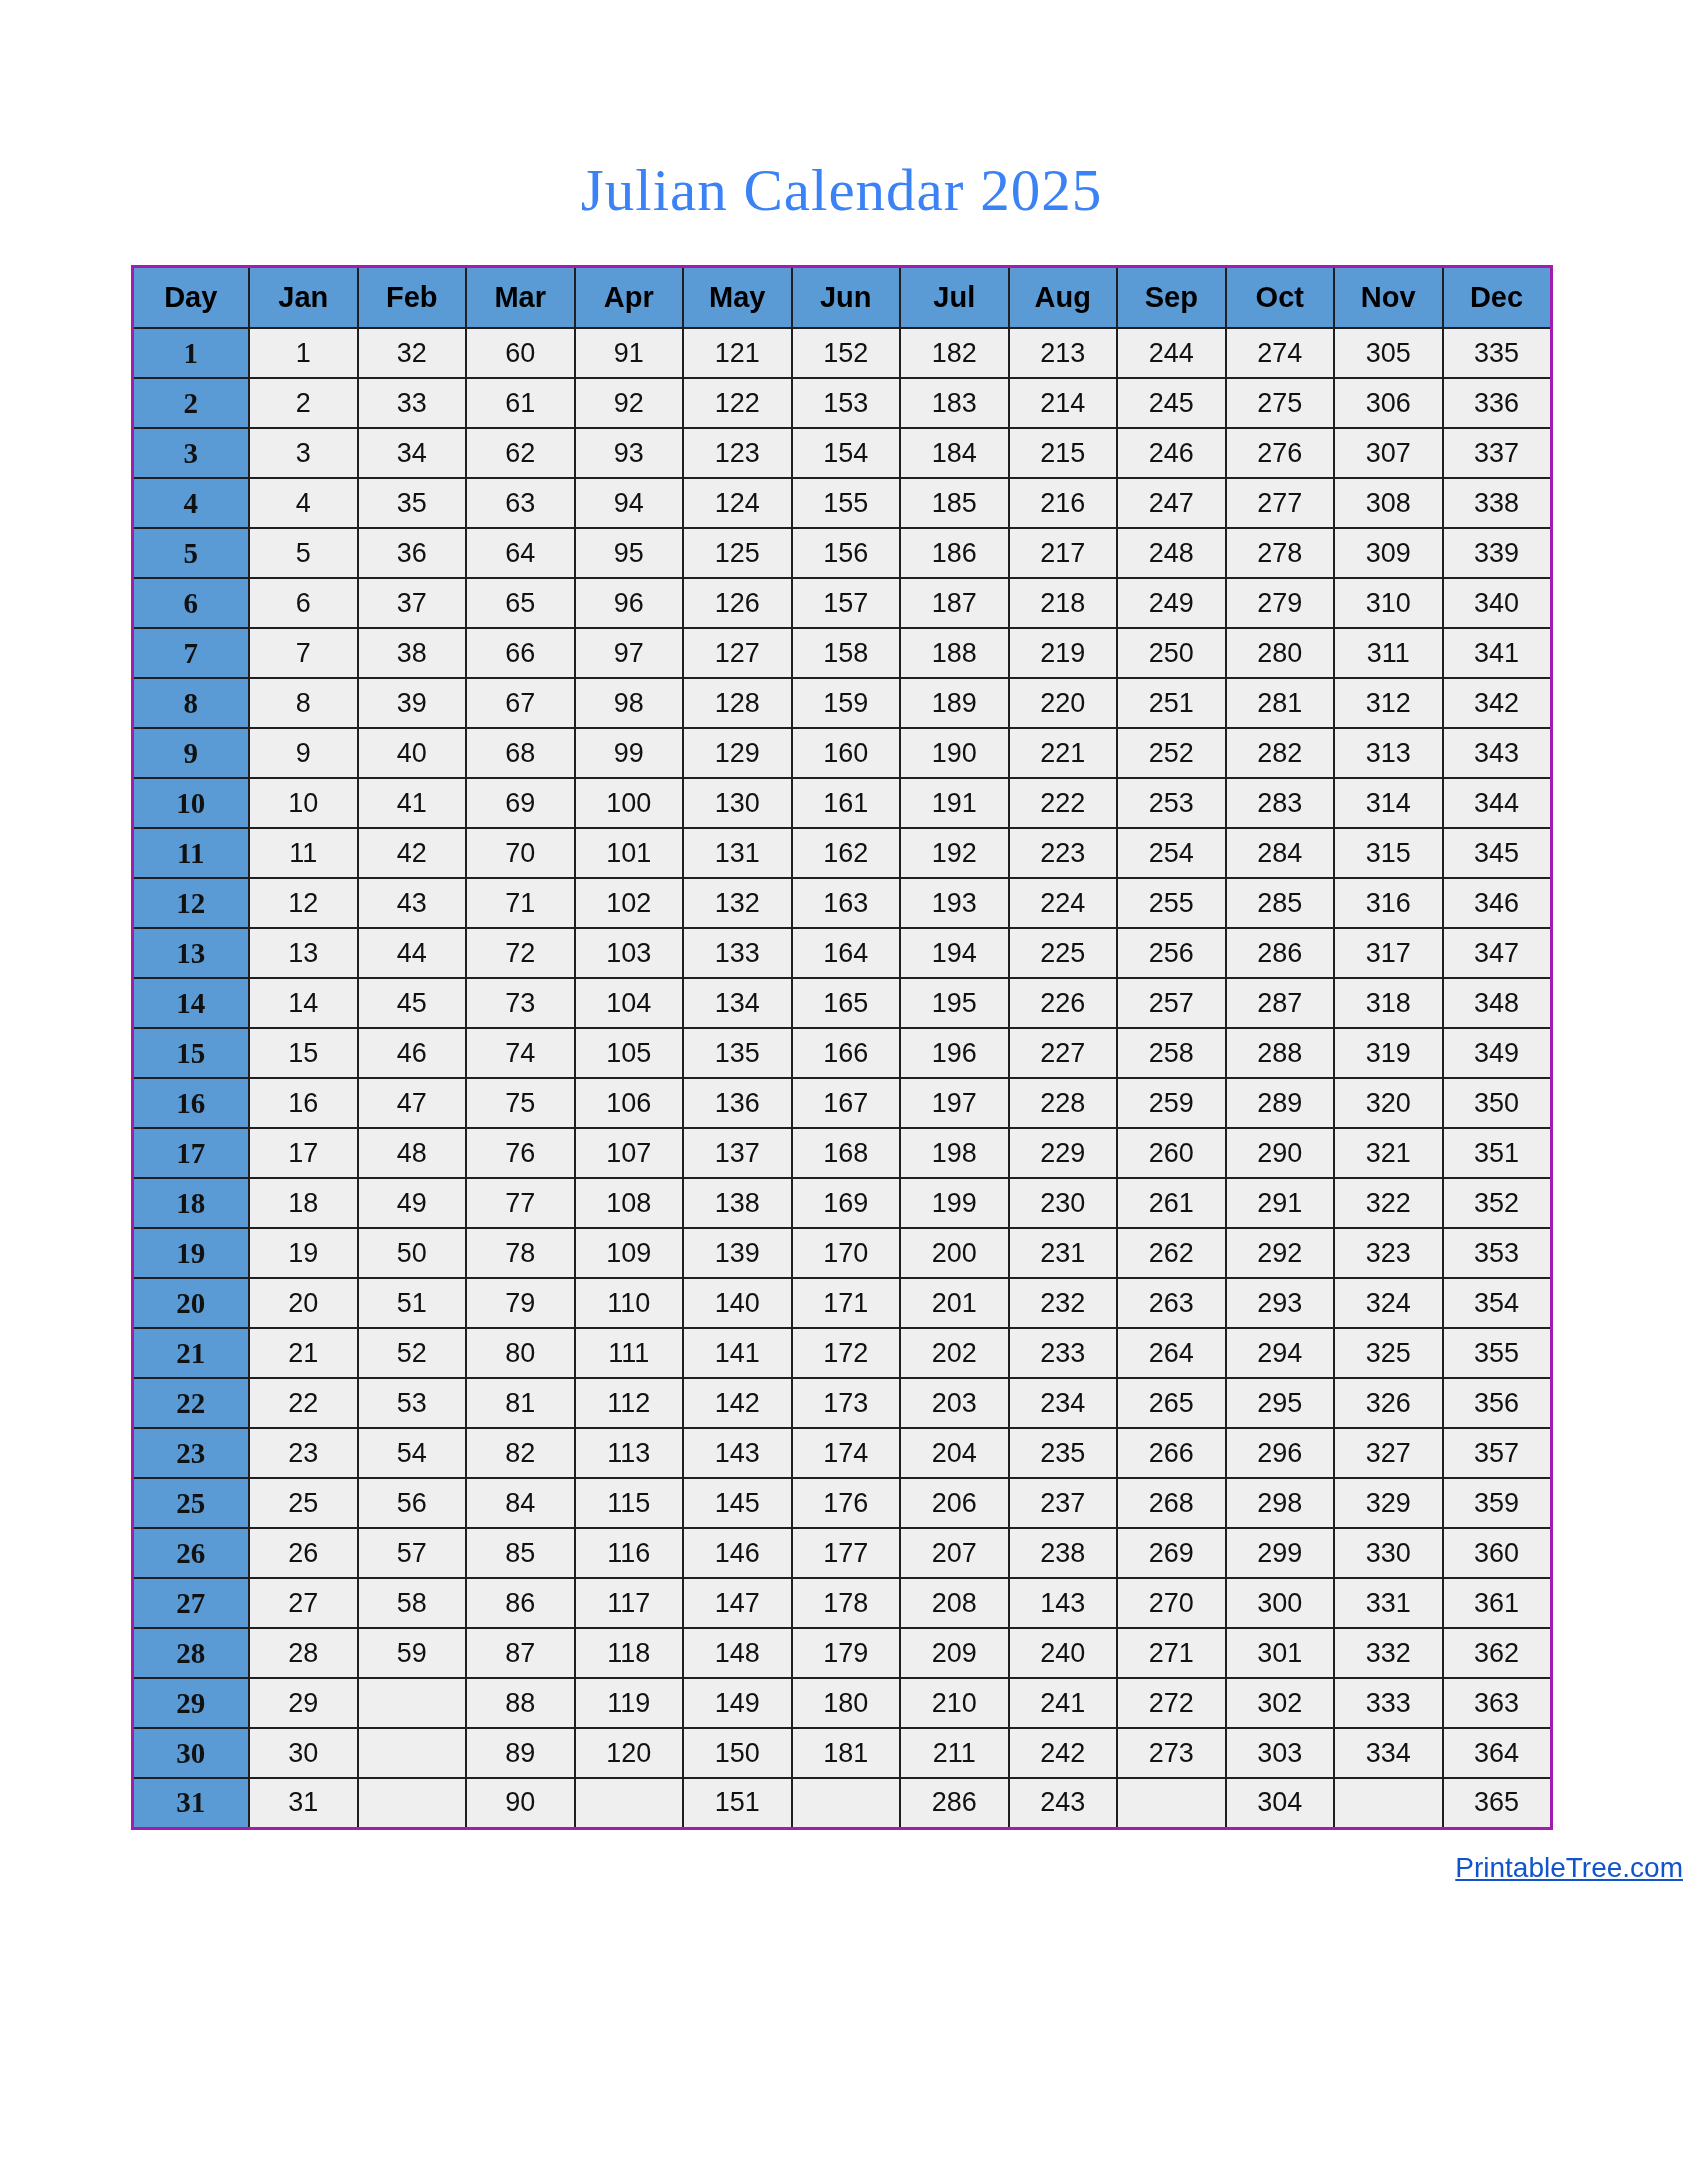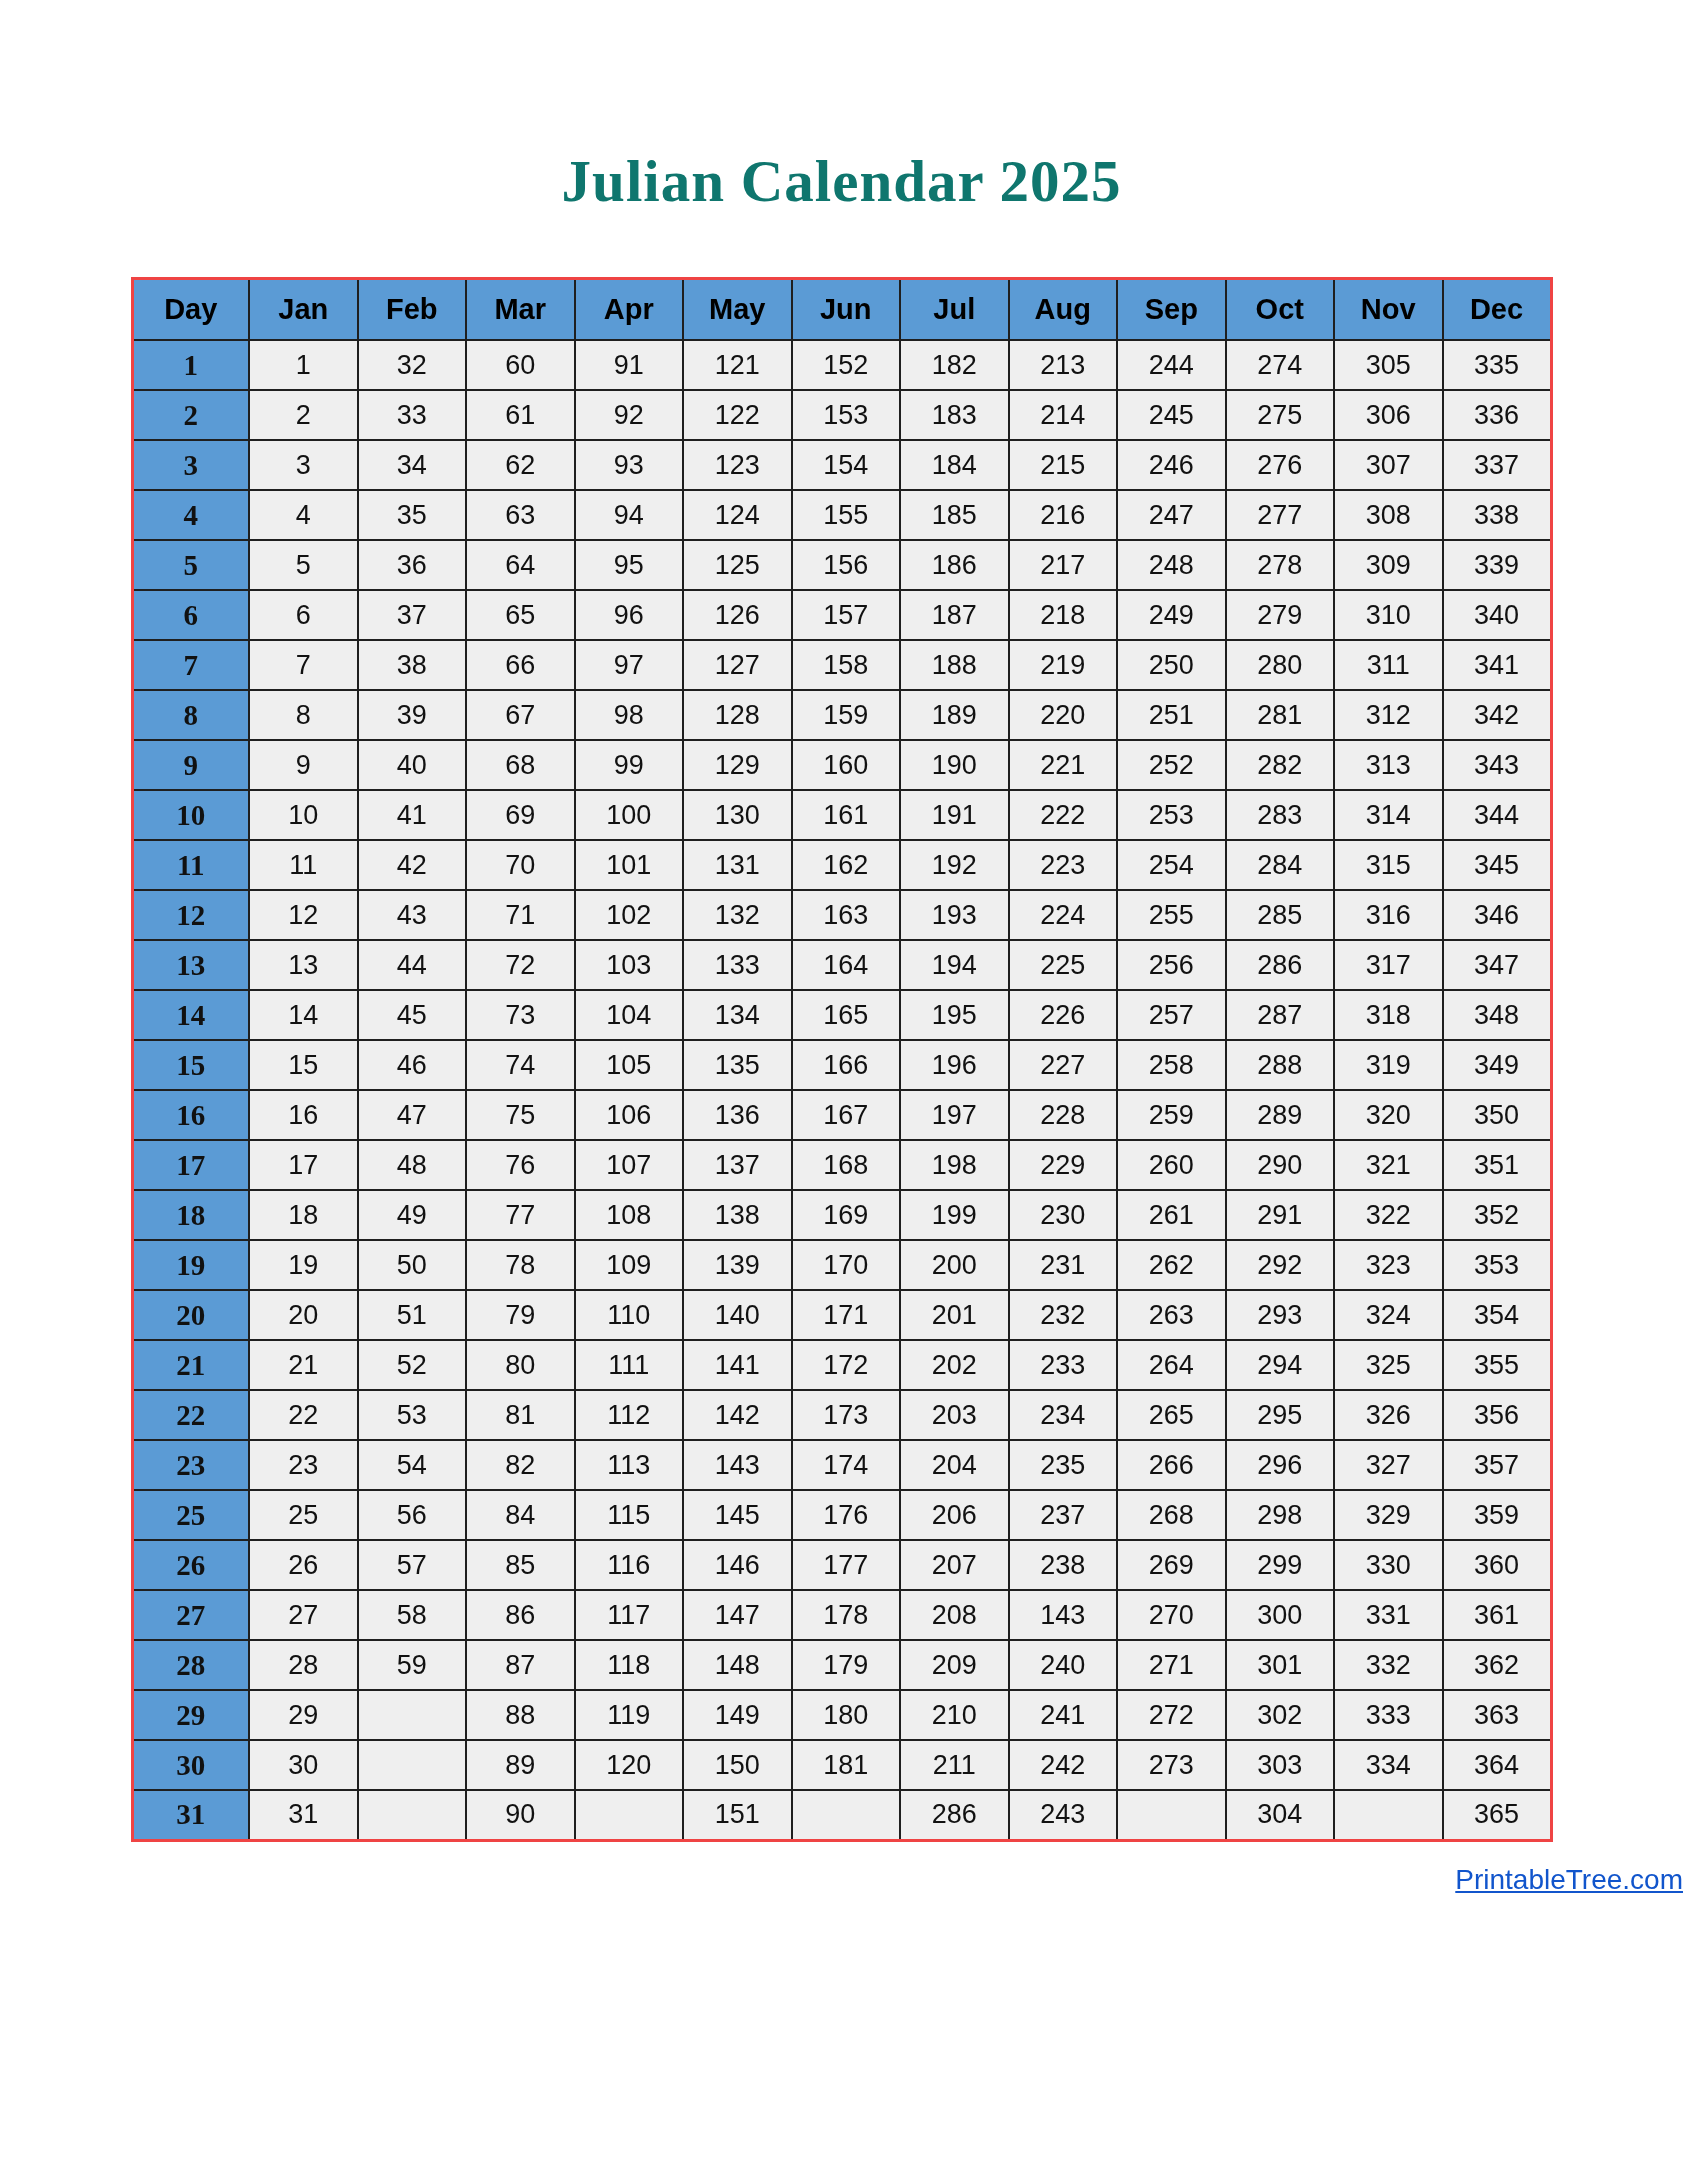--- a/index.html
+++ b/index.html
@@ -10,35 +10,35 @@
   }
   html,body{margin:0;padding:0;}
   body{
     width:1683px;height:2178px;
     background:#ffffff;
     font-family:"Liberation Sans",sans-serif;
     color:#000;
     position:relative;
   }
   .page-title{
-    margin:0;
+    margin:9px;
     padding-top:147px;
     text-align:center;
     font-family:"Liberation Serif",serif;
-    font-weight:700;
+    font-weight:400;
     font-size:59px;
     letter-spacing:1px;
-    color:#0f766e;
+    color:#3b82f6;
   }
   table.julian{
-    margin:61px auto 0 auto;
+    margin:40px auto 0 auto;
     width:1422px;
     table-layout:fixed;
     border-collapse:collapse;
-    border:3px solid #ef4444;
+    border:3px solid #a21caf;
   }
   col.day-col{width:117px;}
   th,td{
     border:2px solid var(--border);
     text-align:center;
     vertical-align:middle;
     padding:0;
     overflow:hidden;
   }
   thead th{

